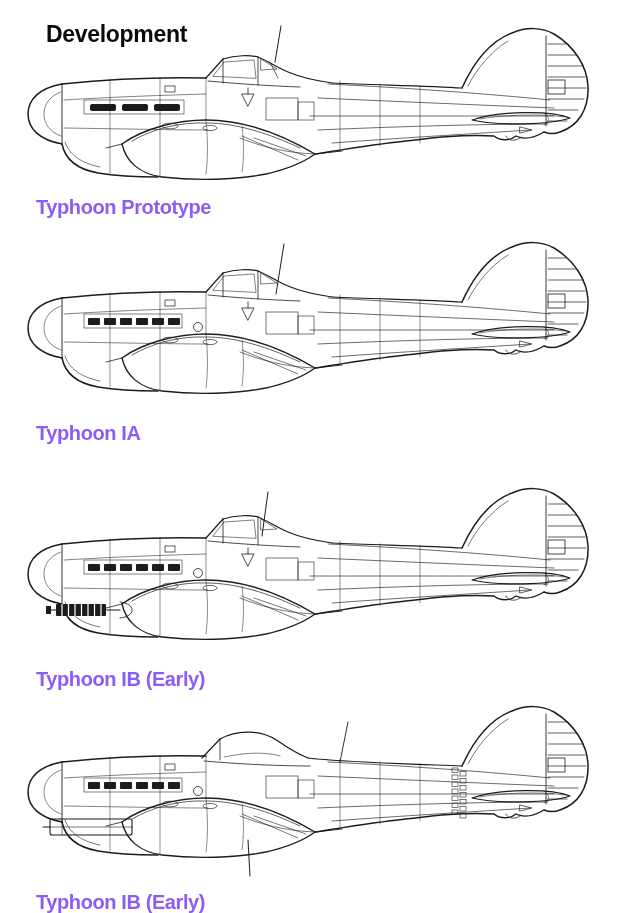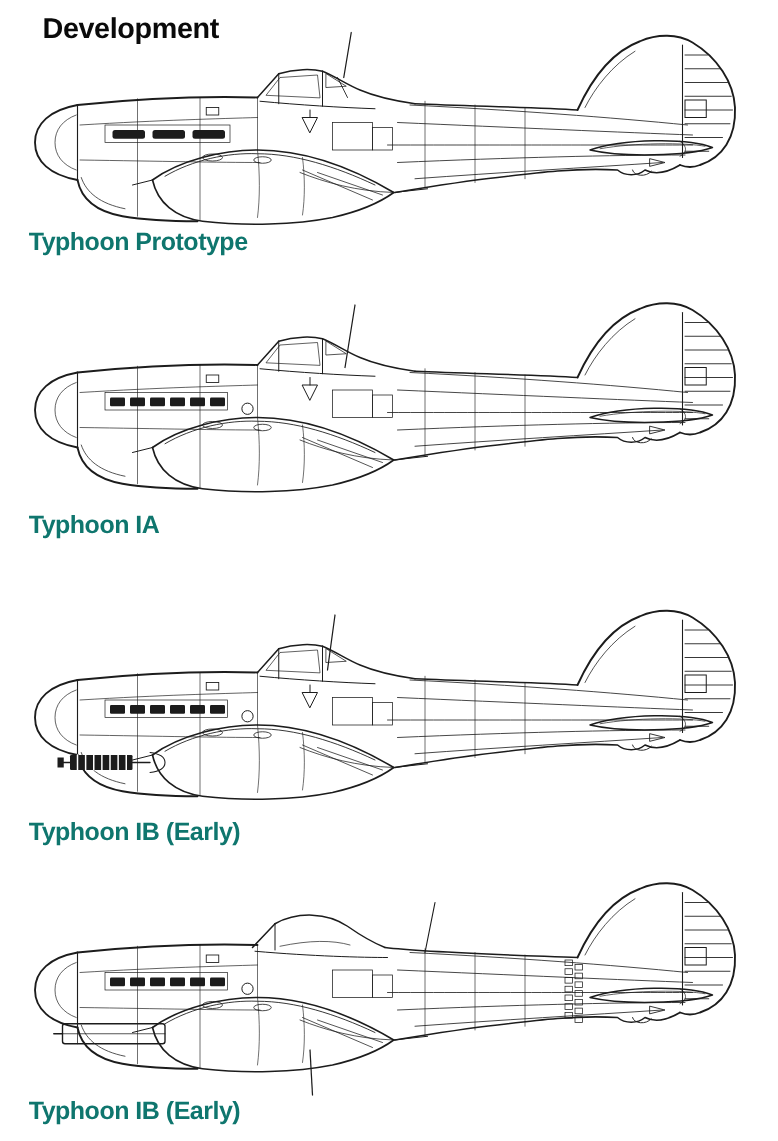--- a/index.html
+++ b/index.html
@@ -1,24 +1,24 @@
 <!DOCTYPE html>
 <html><head>
 <meta charset="utf-8">
 <style>
   html,body{margin:0;padding:0}
   body{width:622px;height:913px;background:#fff;position:relative;overflow:hidden;
        font-family:"Liberation Sans",sans-serif}
   .page{position:absolute;inset:0}
-  .title{position:absolute;top:5px;left:30px;margin:4px;font-size:23px;font-weight:700;
+  .title{position:absolute;top:5px;left:30px;margin:16px;font-size:23px;font-weight:700;
          letter-spacing:-0.3px;color:#0a0a0a}
   .fig{position:absolute;left:0;width:622px;height:0;margin:0}
   .aircraft{position:absolute;left:10px;top:0;width:600px;height:156px;overflow:visible;color:#1c1c1c}
-  .cap{position:absolute;left:20px;margin:3px;font-size:20px;font-weight:700;letter-spacing:-0.4px;
-       color:#0f766e;white-space:nowrap}
+  .cap{position:absolute;left:20px;margin:16px;font-size:20px;font-weight:700;letter-spacing:-0.4px;
+       color:#8b5cf6;white-space:nowrap}
   #fig-0{top:26px}  #fig-0 .cap{top:154px}
   #fig-1{top:240px} #fig-1 .cap{top:166px}
   #fig-2{top:486px} #fig-2 .cap{top:166px}
   #fig-3{top:704px} #fig-3 .cap{top:171px}
 </style>
 </head>
 <body style="background: rgb(255, 255, 255);">
 
 <div class="page">
   <h1 class="title">Development</h1>

